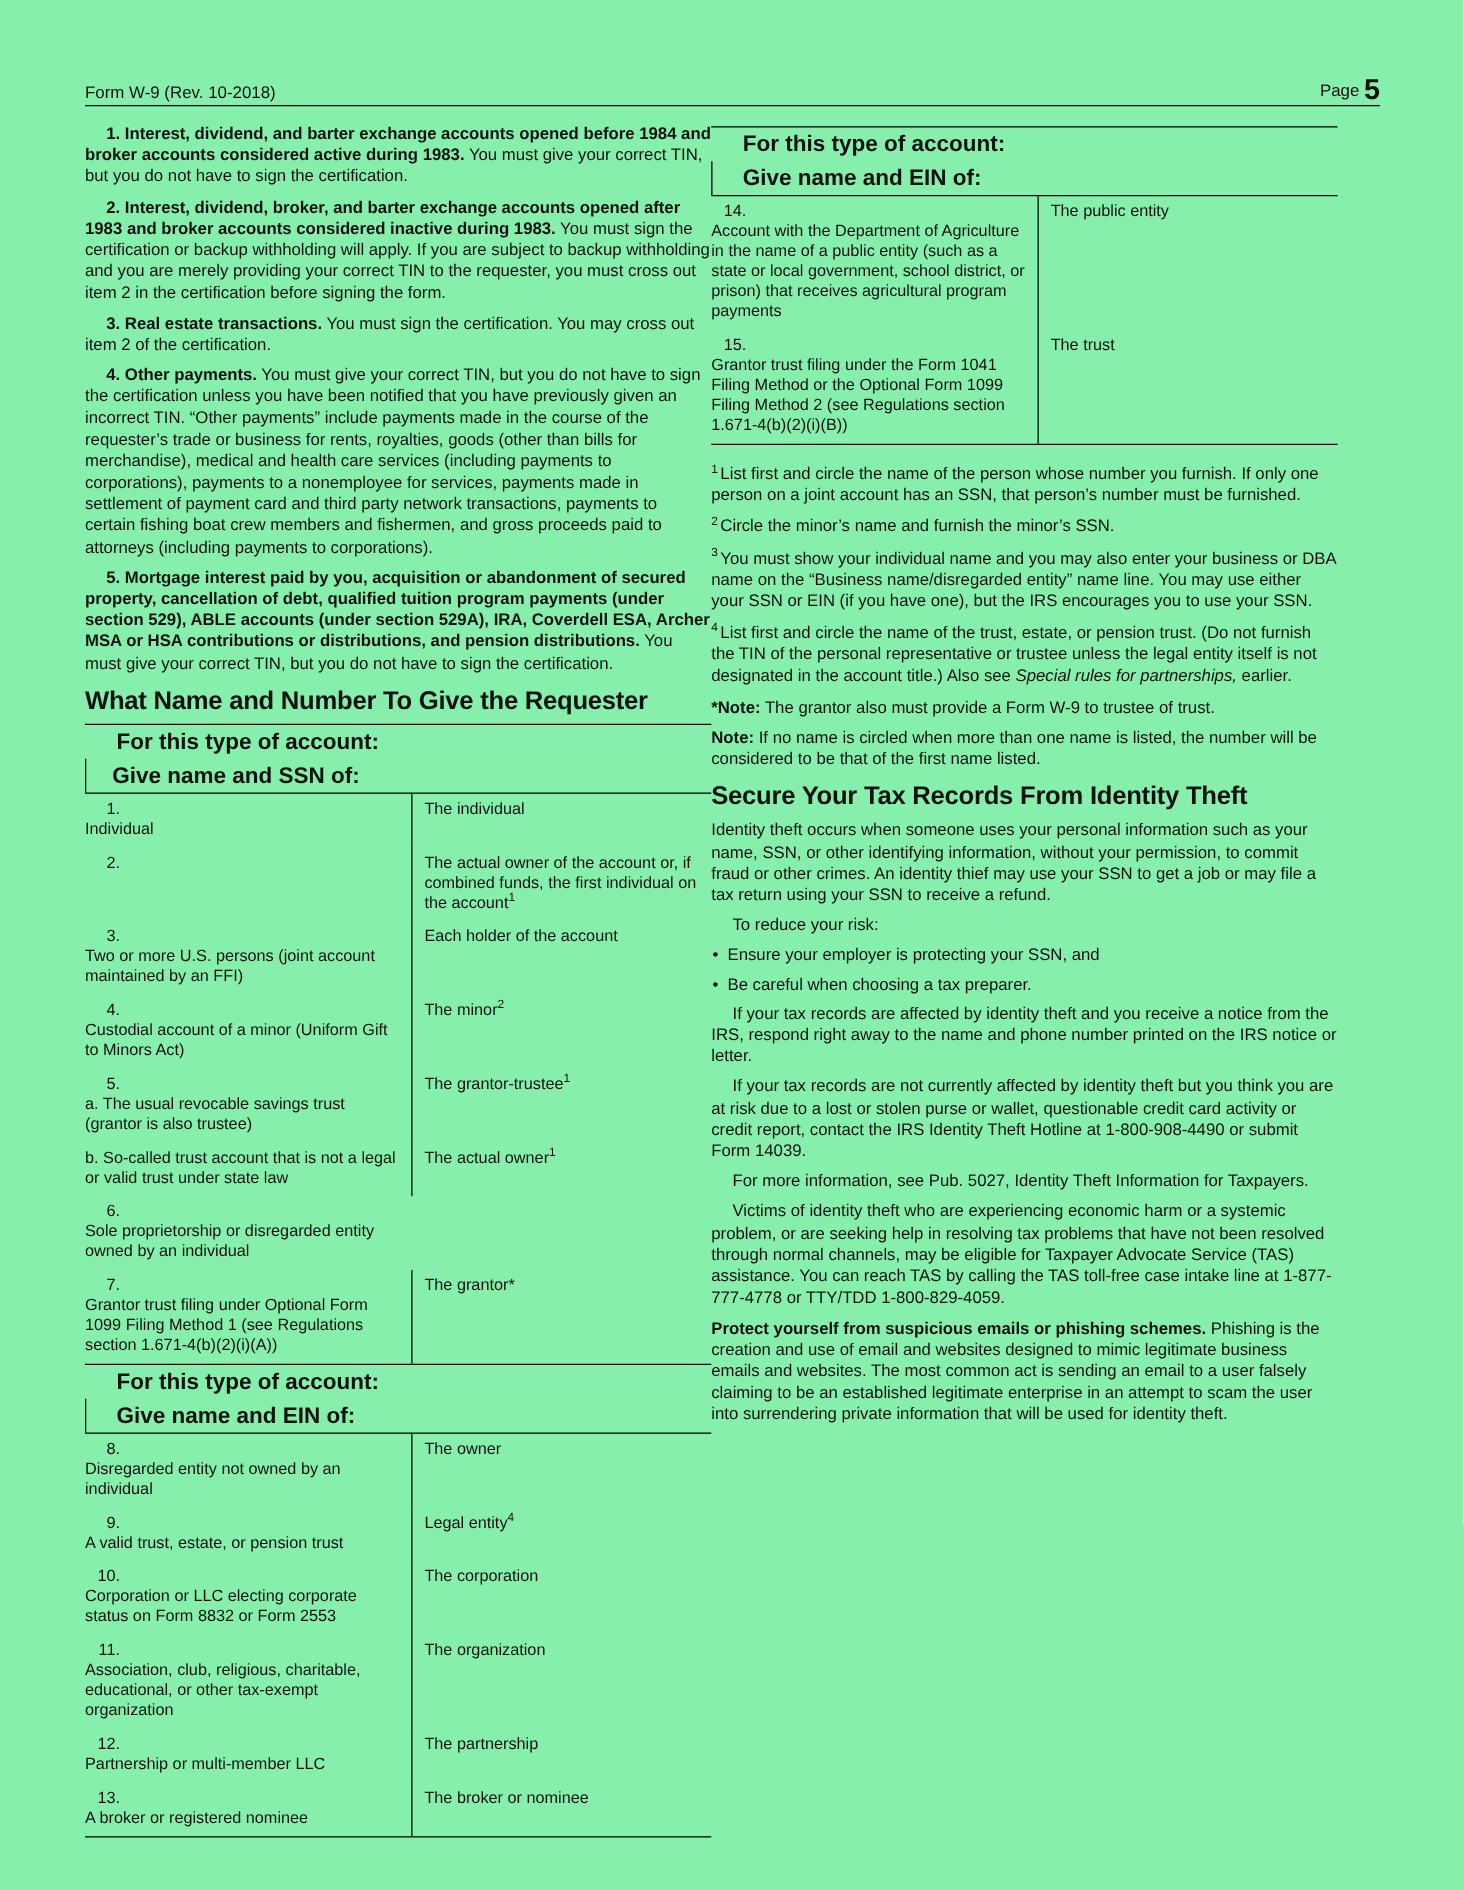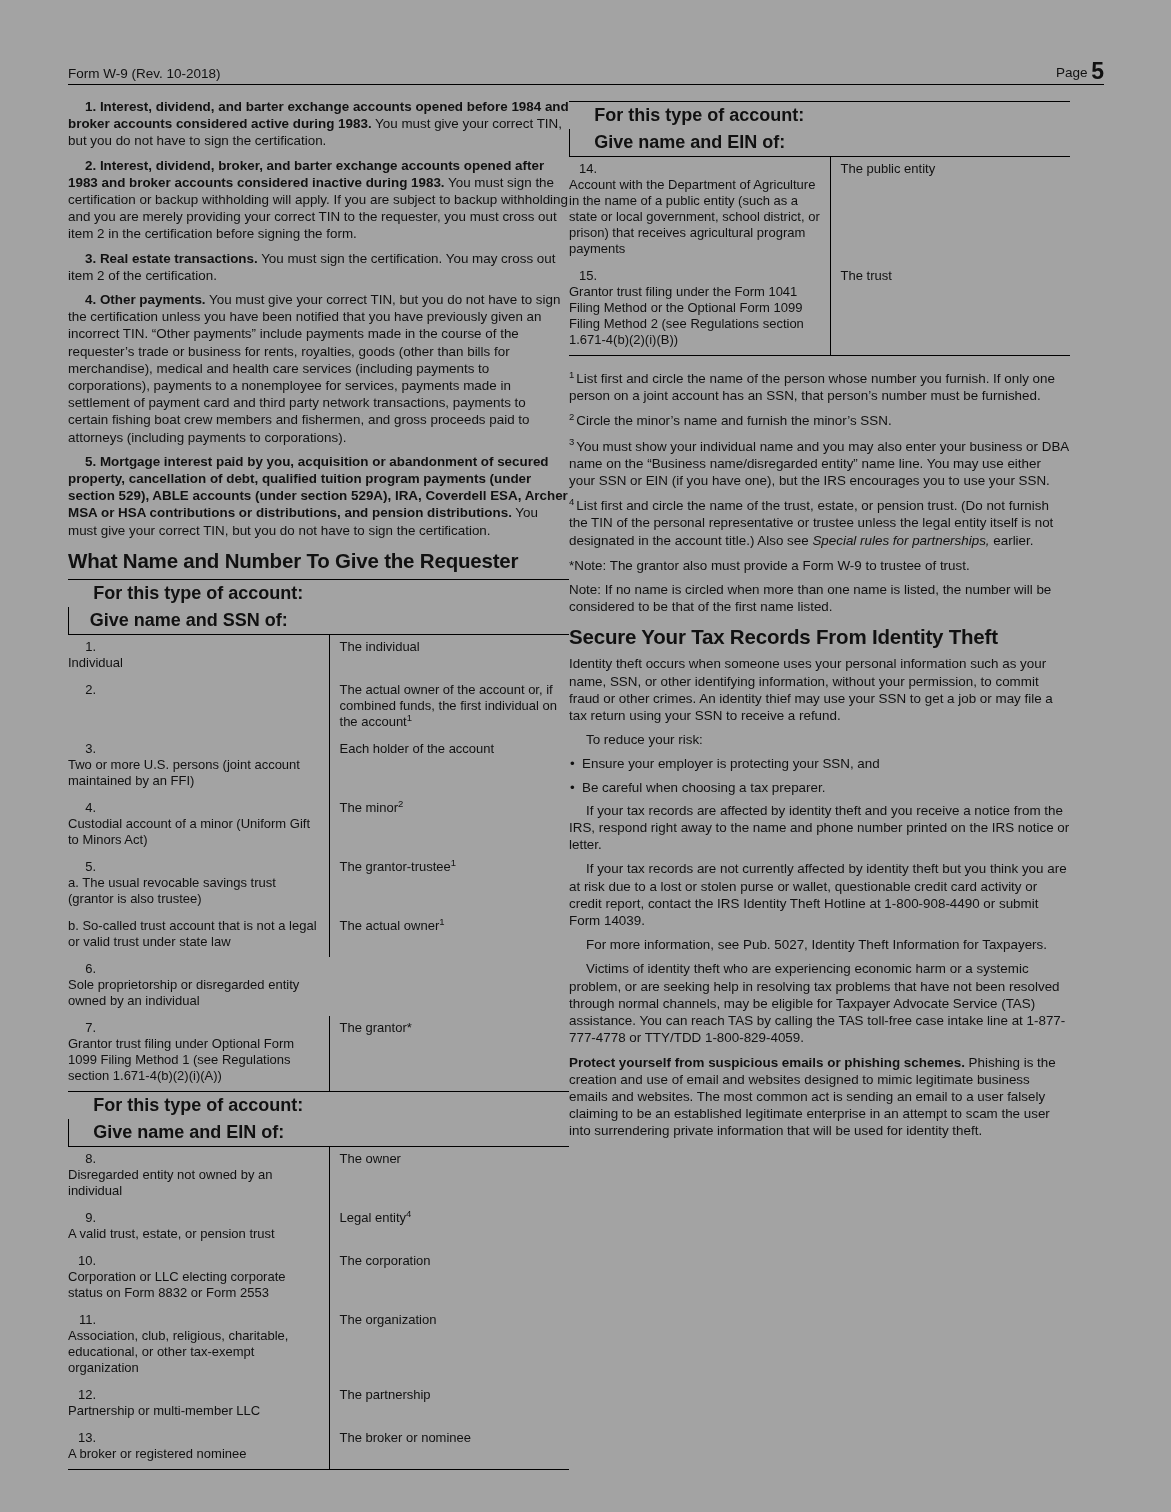--- a/index.html
+++ b/index.html
@@ -6,21 +6,21 @@
   html, body { background: #fff; }
   body {
     width: 1171px; height: 1512px;
     color: #111;
     font-family: "Liberation Sans", "DejaVu Sans", sans-serif;
   }
   .page {
     width: 1171px; height: 1512px;
     padding: 58px 67px 0 68px;
     overflow: hidden;
-    background: #a3a3a3;
+    background: #86efac;
   }
   .pagehead {
     display: flex; justify-content: space-between; align-items: flex-end;
     border-bottom: 1.5px solid #000;
     padding-bottom: 3px;
     font-size: 13.5px;
   }
   .pageno { white-space: nowrap; }
   .pg-num { font-size: 23px; font-weight: bold; line-height: 1; position: relative; top: 2px; }
   .cols { display: flex; margin-top: 13px; }
@@ -42,21 +42,21 @@
   .cell.acct { width: 52%; display: flex; padding: 4px 6px 7px 0; flex-direction: column; }
   .cell.give { width: 48%; border-left: 1.5px solid #000; padding: 4px 6px 7px 10px; }
   .num { flex: none; width: 28px; text-align: right; margin-right: 6px; }
   .atext { flex: 1; }
   sup { font-size: 9.5px; vertical-align: super; line-height: 0; }
 
   .fnblock { margin-top: 14px; }
   .fn { font-size: 13.4px; line-height: 17.2px; margin: 0 0 8px 0; }
   .fn sup { margin-right: 2px; }
   .note { font-size: 13.4px; line-height: 17.2px; margin: 0 0 7px 0; }
-  .note b { font-weight: normal; }
+  .note b { font-weight: bold; }
 
   .bullet { position: relative; font-size: 13.4px; line-height: 17.2px; padding-left: 13px; margin: 0 0 6px 0; }
   .bullet::before { content: "\2022"; position: absolute; left: 1px; }
 </style>
 </head>
 <body>
 
 <div class="page">
 
   <div class="pagehead">

